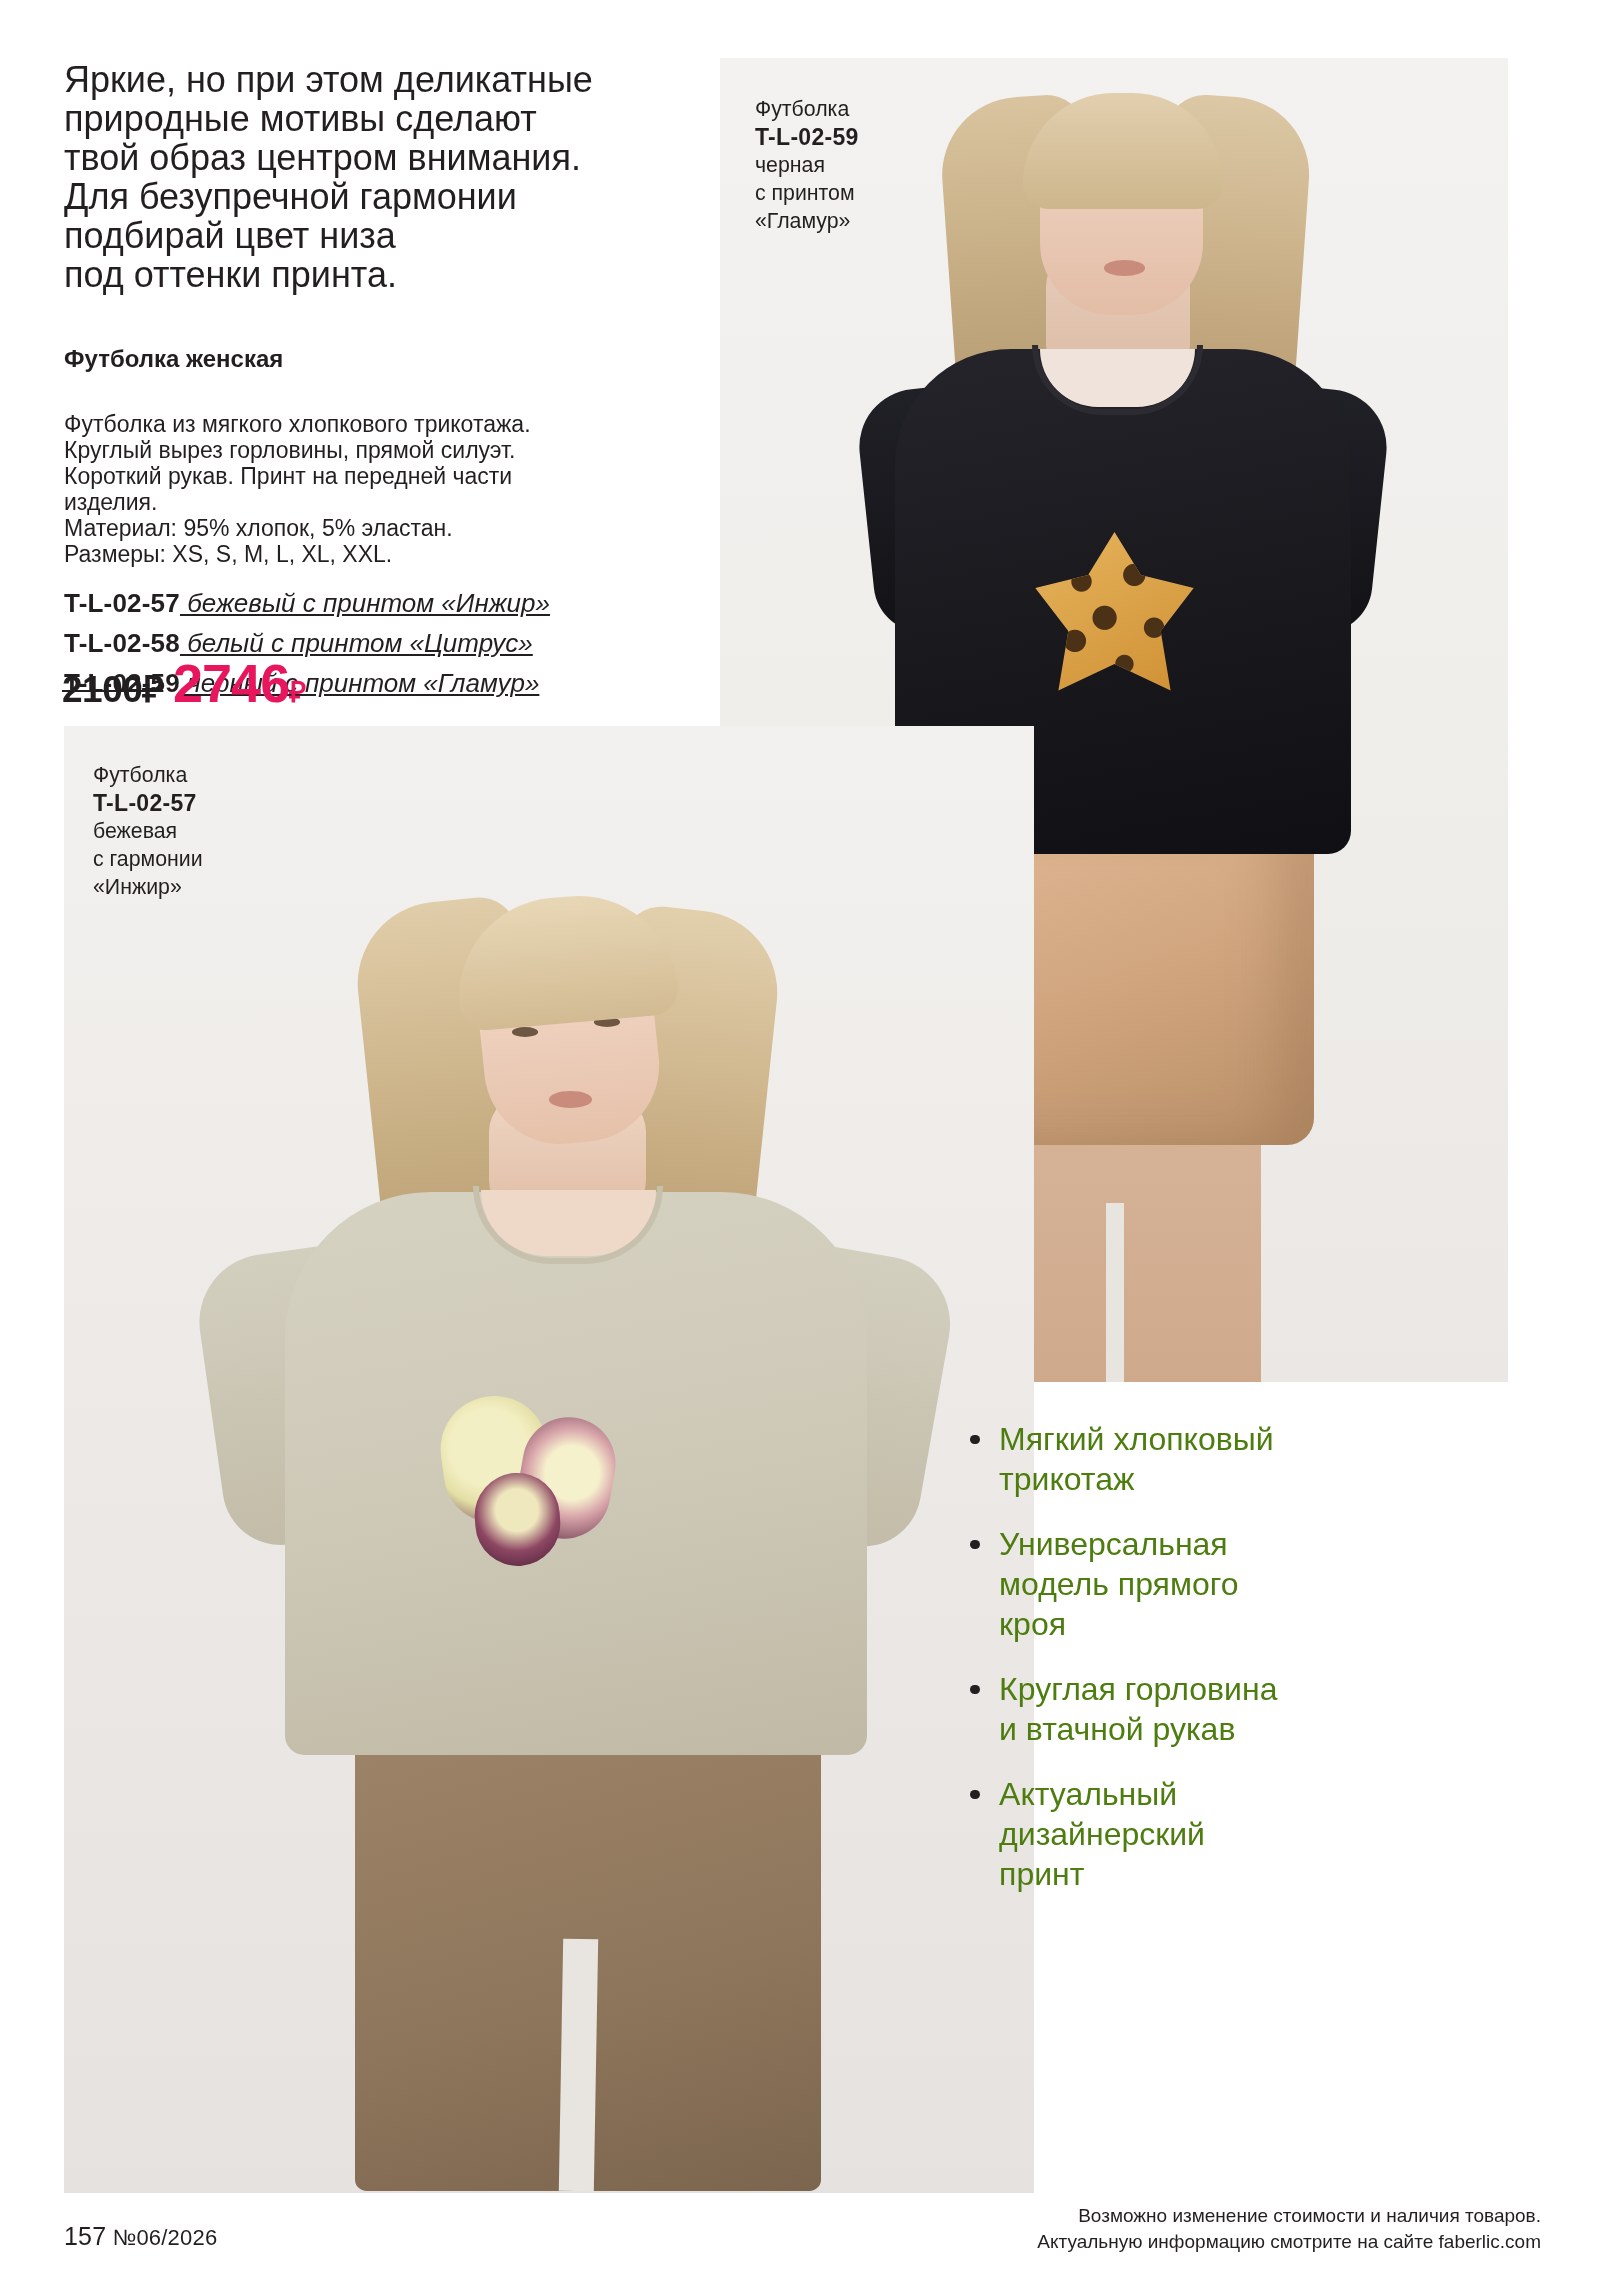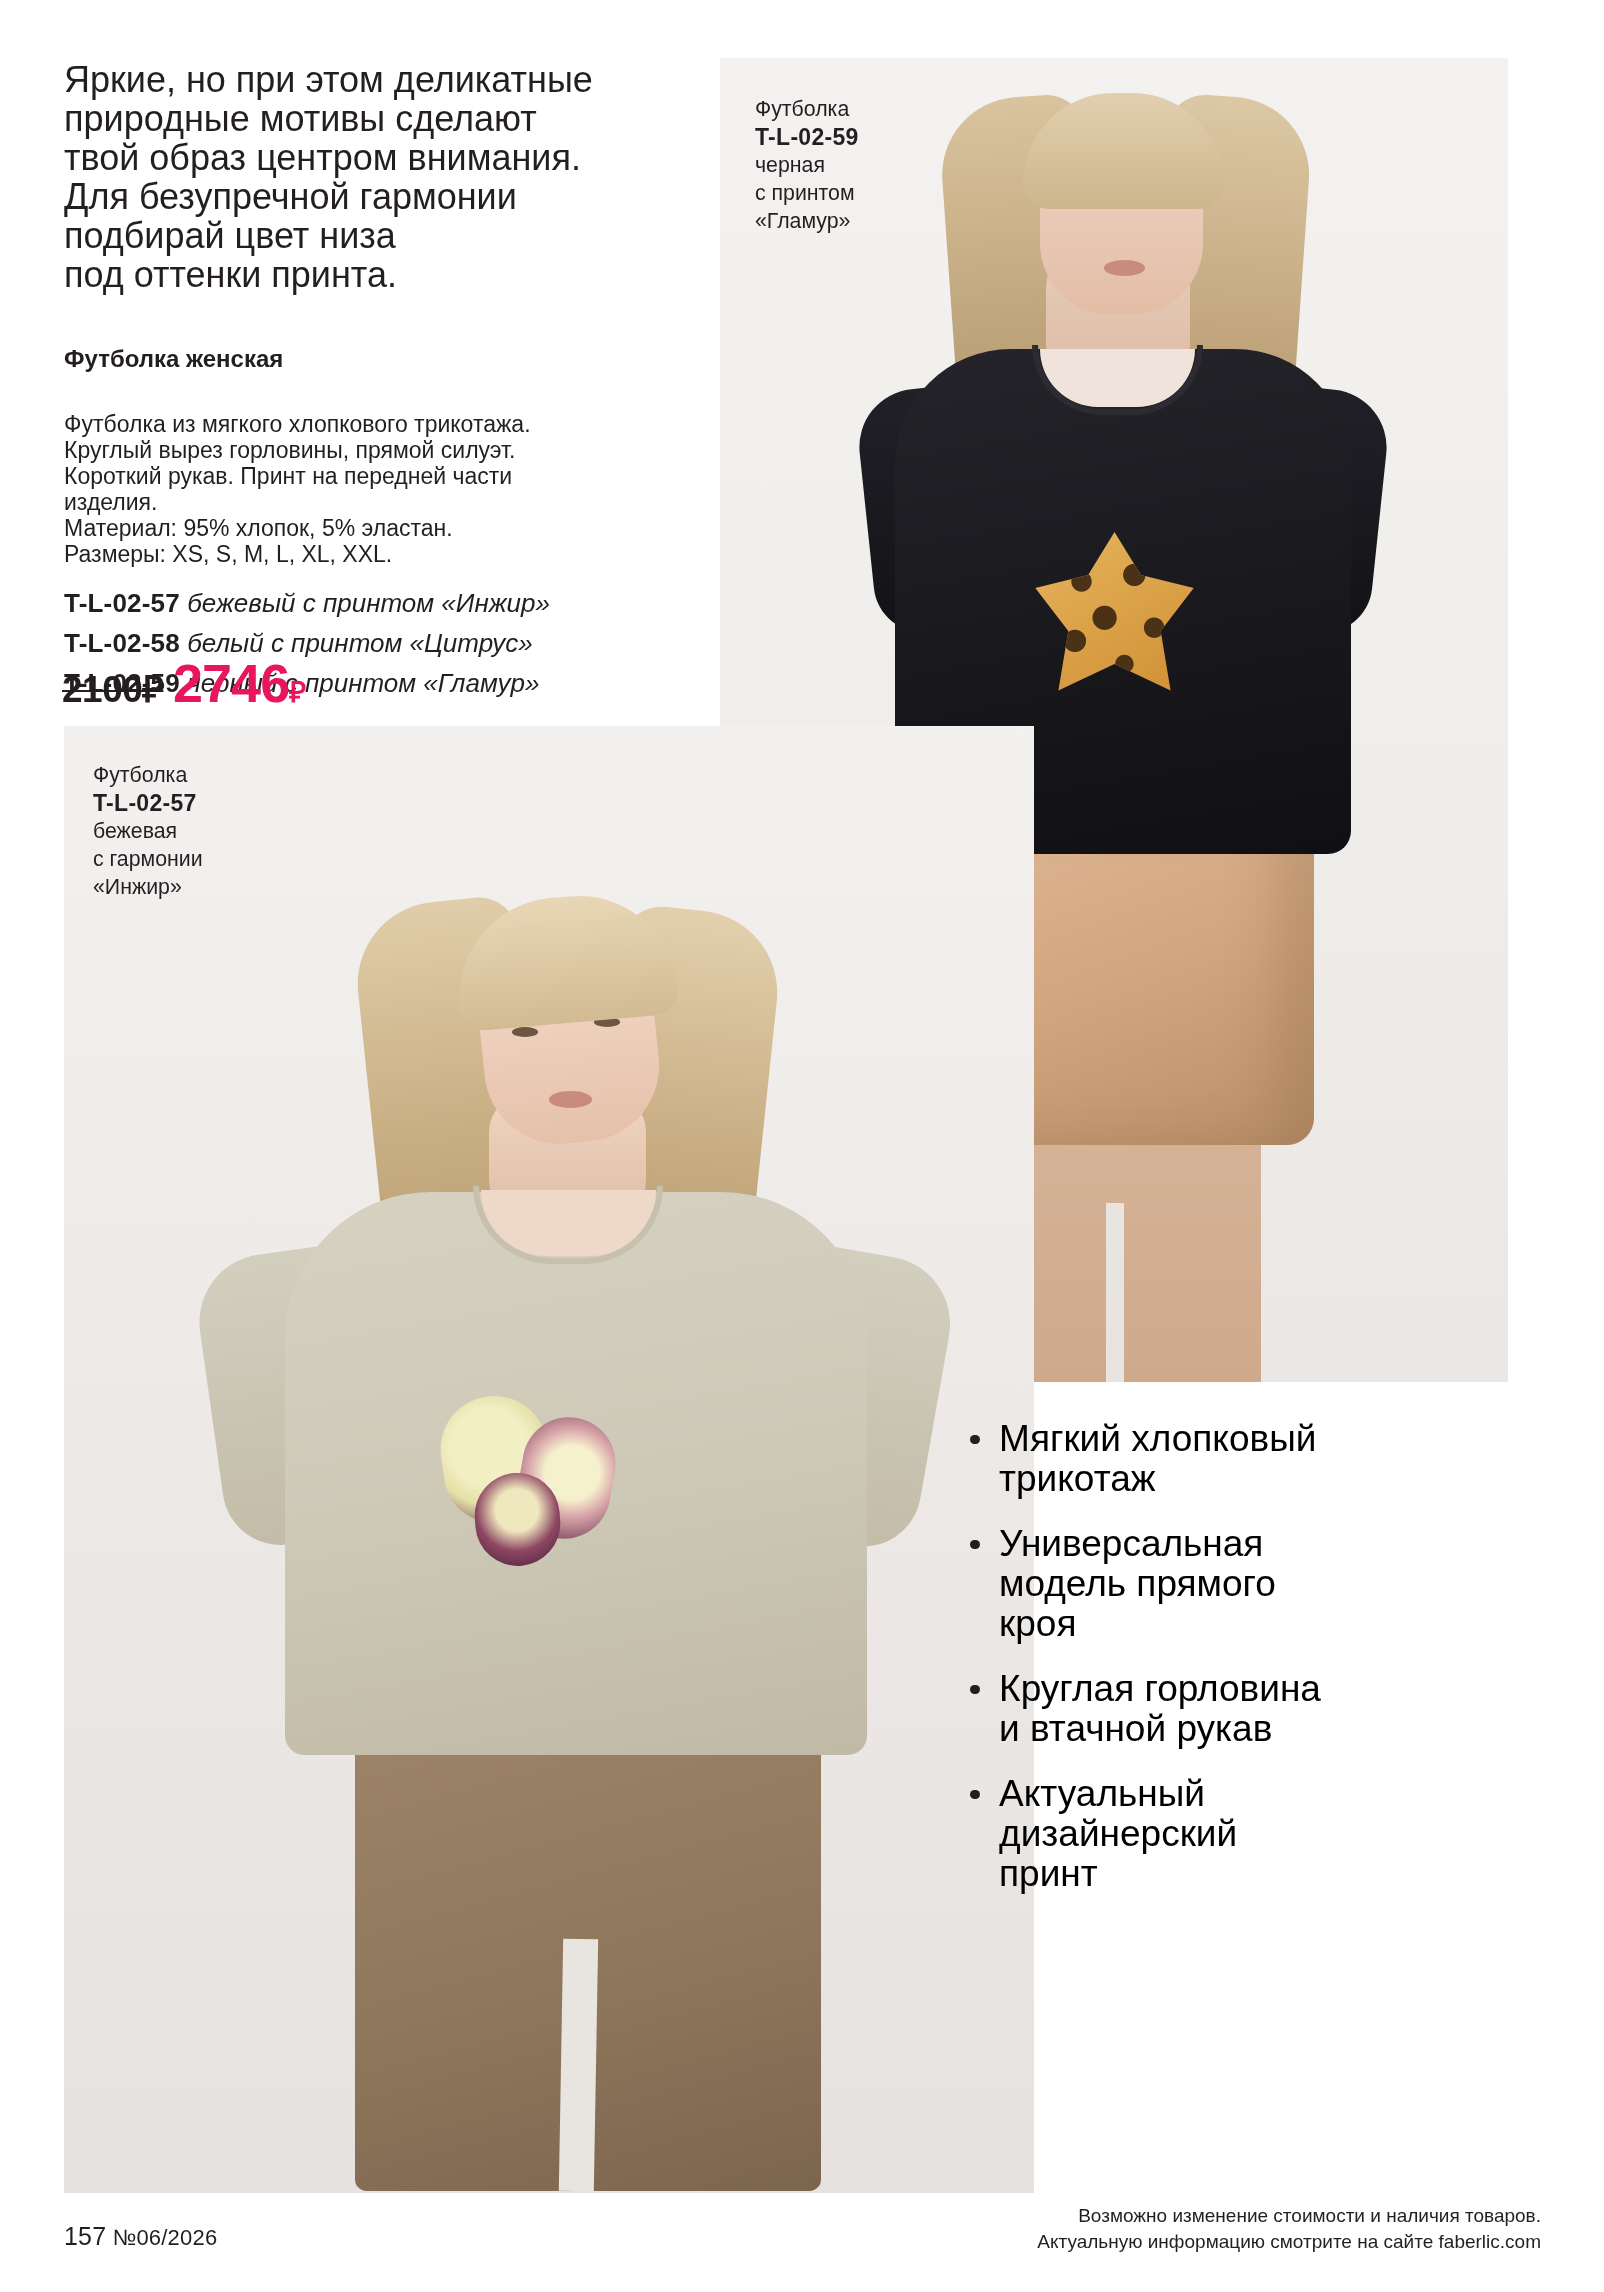--- a/index.html
+++ b/index.html
@@ -54,20 +54,21 @@
     font-size: 26px;
     line-height: 40px;
     white-space: nowrap;
   }
   .code-line .code {
     font-weight: bold;
     letter-spacing: 0.2px;
   }
   .code-line .code-desc {
     font-style: italic;
+    text-decoration: underline;
   }
 
   
   .price-row {
     position: absolute;
     left: 62px;
     top: 652px;
     display: flex;
     align-items: baseline;
   }
@@ -347,23 +348,23 @@
     margin-bottom: 25px;
   }
   .feature .dot {
     width: 9.7px; height: 9.7px;
     border-radius: 50%;
     background: #231f20;
     margin: 15.5px 19.4px 0 0;
     flex: 0 0 auto;
   }
   .feature .ftext {
-    font-size: 37px;
+    font-size: 32px;
     line-height: 40px;
-    color: #000000;
+    color: #4d7c0f;
     white-space: pre-line;
   }
 
   
   .footer-left {
     position: absolute;
     left: 64px;
     bottom: 41px;
     font-size: 22px;
     color: #231f20;

